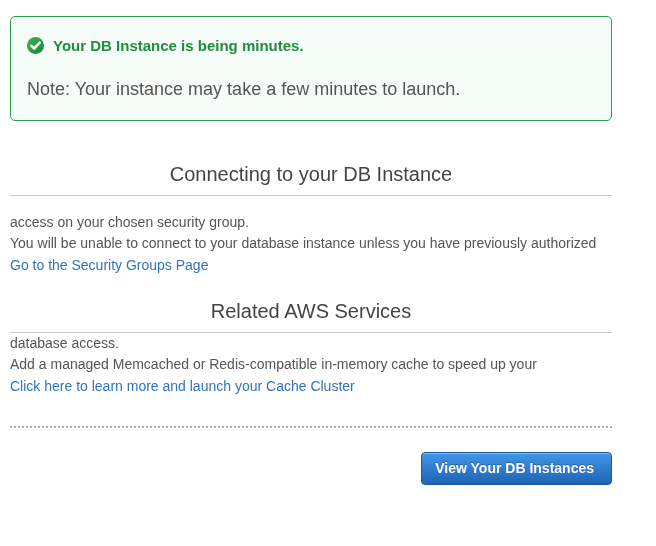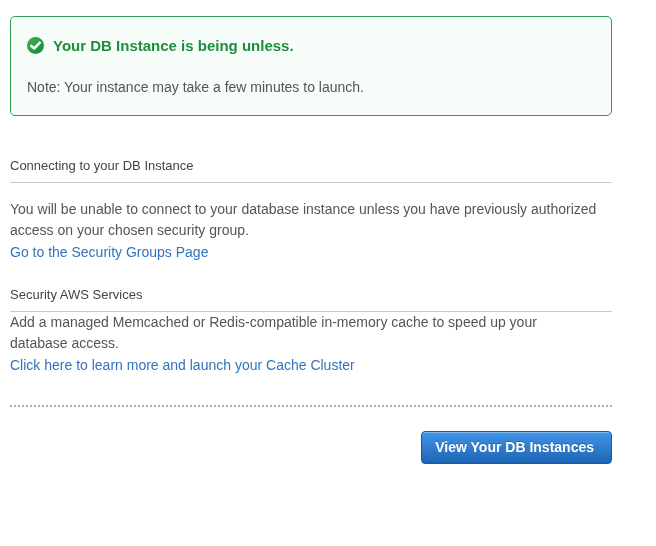--- a/index.html
+++ b/index.html
@@ -24,31 +24,32 @@
     gap: 9px;
   }
   .alert-title {
     color: #1e8e3e;
     font-size: 15px;
     font-weight: bold;
   }
   .alert-note {
     margin-top: 25px;
     color: #555555;
-    font-size: 14px;
+    font-size: 18px;
   }
   .check-icon { display: inline-flex; flex: 0 0 auto; }
 
   
   .section-heading {
-    font-size: 13px;
+    font-size: 20px;
     font-weight: 400;
     color: #444444;
     padding-bottom: 9px;
     border-bottom: 1px solid #c9c9c9;
+    text-align: center;
   }
   .heading-connecting { margin-top: 42px; }
   .heading-related   { margin-top: 26px; }
 
   
   .body-text {
     margin-top: 16px;
     color: #555555;
     font-size: 14px;
     line-height: 21px;
@@ -119,42 +120,42 @@
           <defs>
             <linearGradient id="gGreen" x1="0" y1="0" x2="1" y2="1">
               <stop offset="0" stop-color="#44b14b"></stop>
               <stop offset="1" stop-color="#0d8a3c"></stop>
             </linearGradient>
           </defs>
           <circle cx="8.5" cy="8.5" r="8.5" fill="url(#gGreen)"></circle>
           <path d="M4.3 8.9 L7.2 11.5 L12.7 5.7" fill="none" stroke="#ffffff" stroke-width="2.6" stroke-linecap="round" stroke-linejoin="round"></path>
         </svg>
       </span>
-      <span class="alert-title">Your DB Instance is being unless.</span>
+      <span class="alert-title">Your DB Instance is being minutes.</span>
     </div>
     <div class="alert-note">Note: Your instance may take a few minutes to launch.</div>
   </div>
 
   
   <h2 class="section-heading heading-connecting">Connecting to your DB Instance</h2>
 
   <p class="body-text">
+    <span>access on your chosen security group.</span>
     <span>You will be unable to connect to your database instance unless you have previously authorized</span>
-    <span>access on your chosen security group.</span>
   </p>
 
   <a class="link">Go to the Security Groups Page</a>
 
   
-  <h2 class="section-heading heading-related">Security AWS Services</h2>
+  <h2 class="section-heading heading-related">Related AWS Services</h2>
 
 
   <p class="service-desc">
+    <span>database access.</span>
     <span>Add a managed Memcached or Redis-compatible in-memory cache to speed up your</span>
-    <span>database access.</span>
   </p>
 
   <a class="link link-cache">Click here to learn more and launch your Cache Cluster</a>
 
   
   <div class="divider"></div>
 
   <div class="footer">
     <button class="btn-primary">View Your DB Instances</button>
   </div>

